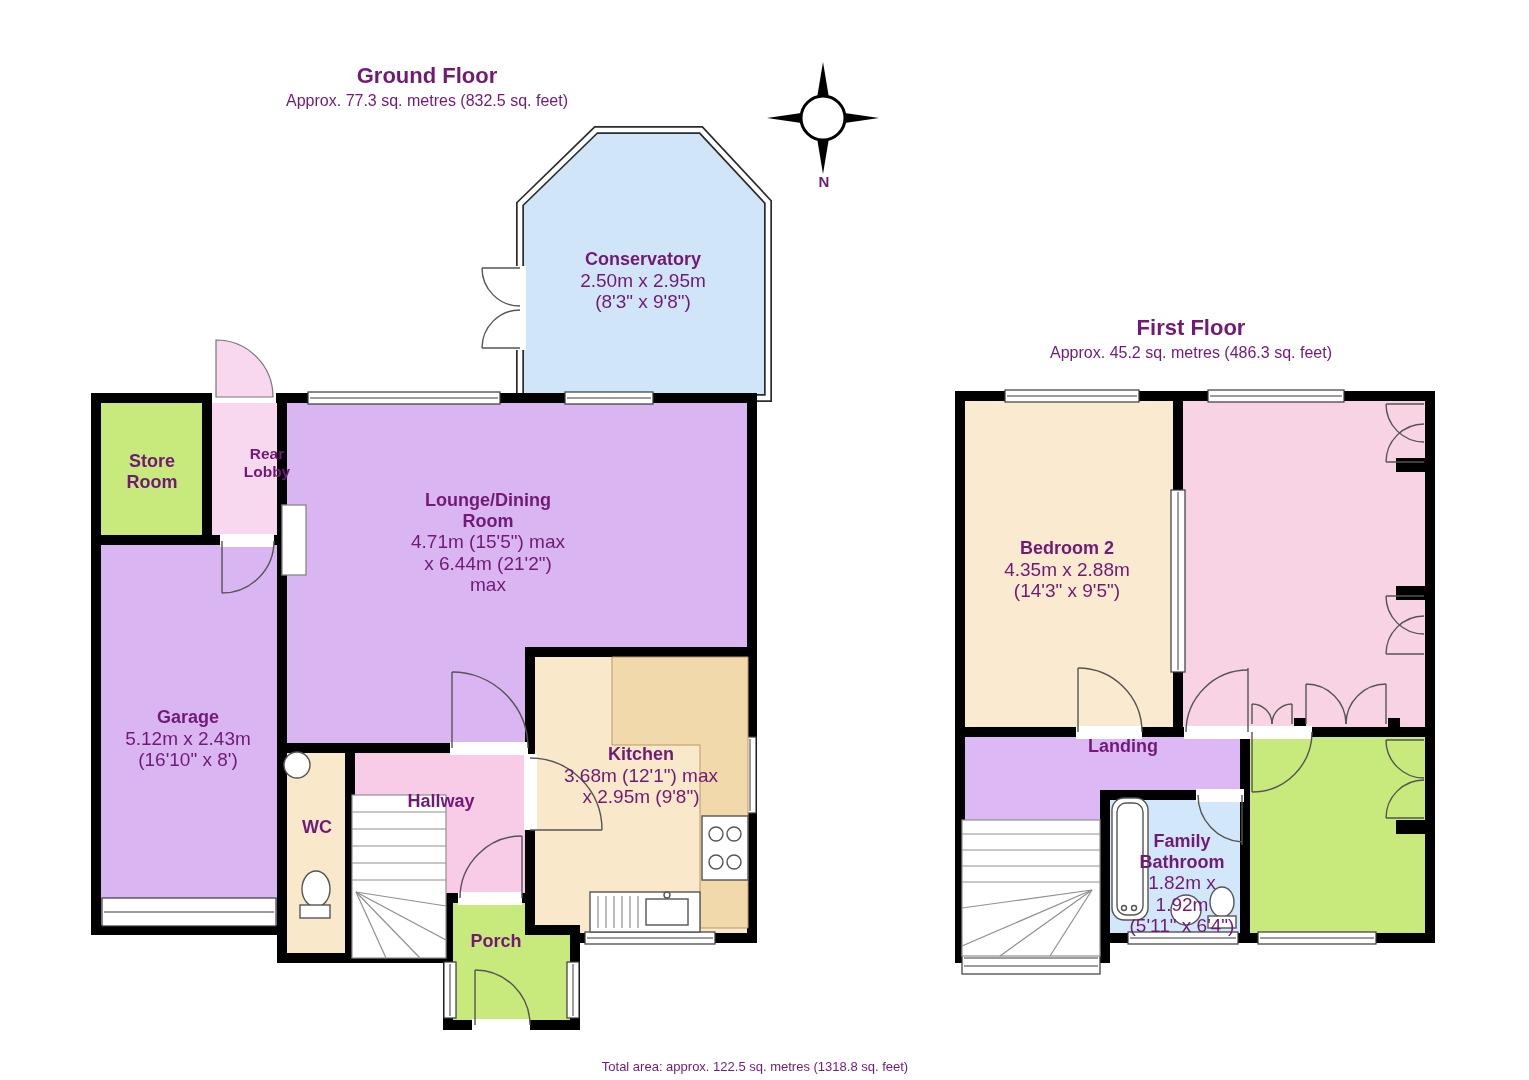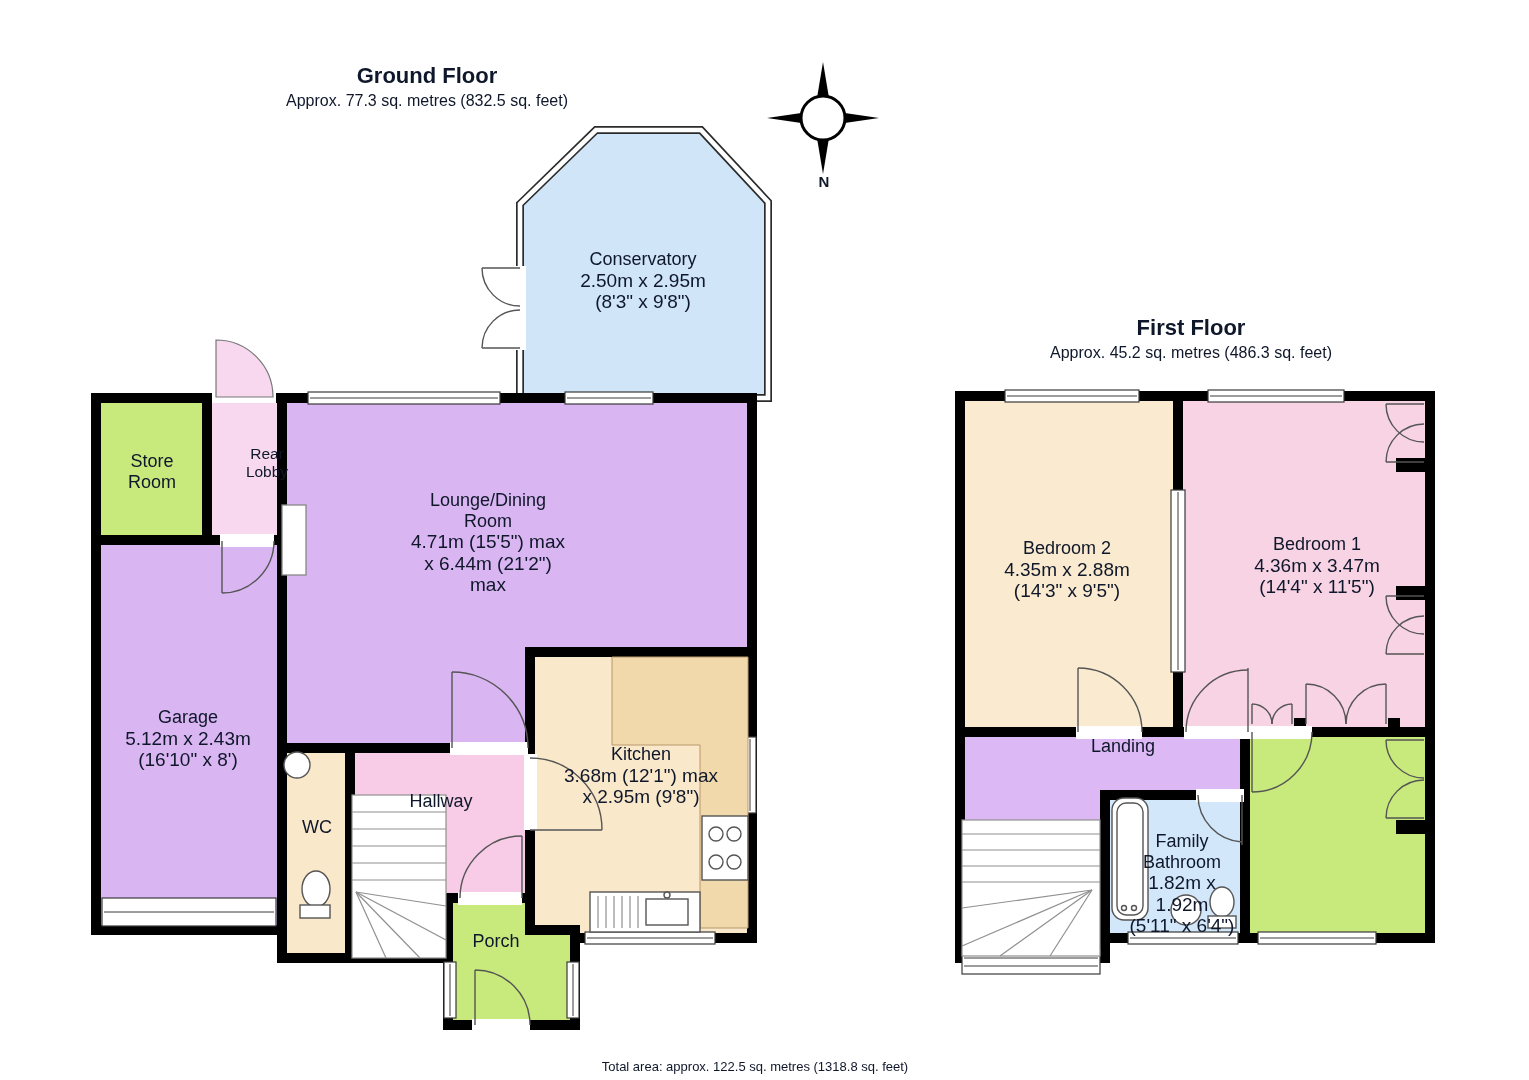--- a/index.html
+++ b/index.html
@@ -1,17 +1,17 @@
 <!DOCTYPE html>
 <html><head>
 <meta charset="utf-8">
 <style>
   html,body{margin:0;padding:0;background:#fff;}
   #canvas{position:relative;width:1529px;height:1080px;background:#ffffff;overflow:hidden;
-          font-family:"Liberation Sans",sans-serif;color:#0f172a;}
+          font-family:"Liberation Sans",sans-serif;color:#701a75;}
   #plan-svg{position:absolute;left:0;top:0;}
 
   
   .rm{stroke:#000;stroke-width:10;stroke-linejoin:miter;}
   .frame-outer{fill:none;stroke:#2b2b2b;stroke-width:8;}
   .frame-inner{fill:none;stroke:#ffffff;stroke-width:4.6;}
   .gap{fill:#ffffff;}
   .door{fill:none;stroke:#555;stroke-width:1.4;}
   .leafdisc{stroke:#777;stroke-width:1.2;}
   .win{fill:#ffffff;stroke:#3a3a3a;stroke-width:1.2;}
@@ -20,21 +20,21 @@
   .st{stroke:#909090;stroke-width:1.2;}
   .fx{fill:#ffffff;stroke:#555;stroke-width:1.4;}
   .ctr{fill:#f2d9ac;stroke:#b7986a;stroke-width:1;}
   .notch{fill:#000;}
   .chim{fill:#ffffff;stroke:#888;stroke-width:1.3;}
   .compass-spike{fill:#000;}
   .compass-hub{fill:#fff;stroke:#000;stroke-width:3;}
 
   
   .room-label{position:absolute;transform:translate(-50%,-50%);text-align:center;line-height:1.14;}
-  .rn{display:block;font-weight:normal;font-size:18px;}
+  .rn{display:block;font-weight:bold;font-size:18px;}
   .rn.sm{font-size:15.5px;}
   .rd{display:block;font-size:19px;}
   .floor-title{position:absolute;transform:translate(-50%,-50%);text-align:center;}
   .ft-main{display:block;font-weight:bold;font-size:22px;}
   .ft-sub{display:block;font-size:16px;margin-top:3px;}
   .total{position:absolute;transform:translate(-50%,-50%);font-size:13px;white-space:nowrap;}
   .north{position:absolute;transform:translate(-50%,-50%);font-weight:bold;font-size:15px;}
 </style>
 </head>
 <body>
@@ -310,25 +310,20 @@
 <div class="room-label" style="left:496px;top:941px;width:100px;">
   <span class="rn">Porch</span>
 </div>
 
 <div class="room-label" style="left:1067px;top:570px;width:175px;">
   <span class="rn">Bedroom 2</span>
   <span class="rd">4.35m x 2.88m</span>
   <span class="rd">(14'3" x 9'5")</span>
 </div>
 
-<div class="room-label" style="left:1317px;top:566px;width:185px;">
-  <span class="rn">Bedroom 1</span>
-  <span class="rd">4.36m x 3.47m</span>
-  <span class="rd">(14'4" x 11'5")</span>
-</div>
 
 <div class="room-label" style="left:1123px;top:746px;width:140px;">
   <span class="rn">Landing</span>
 </div>
 
 <div class="room-label" style="left:1182px;top:884px;width:125px;">
   <span class="rn">Family Bathroom</span>
   <span class="rd">1.82m x 1.92m</span>
   <span class="rd">(5'11" x 6'4")</span>
 </div>

